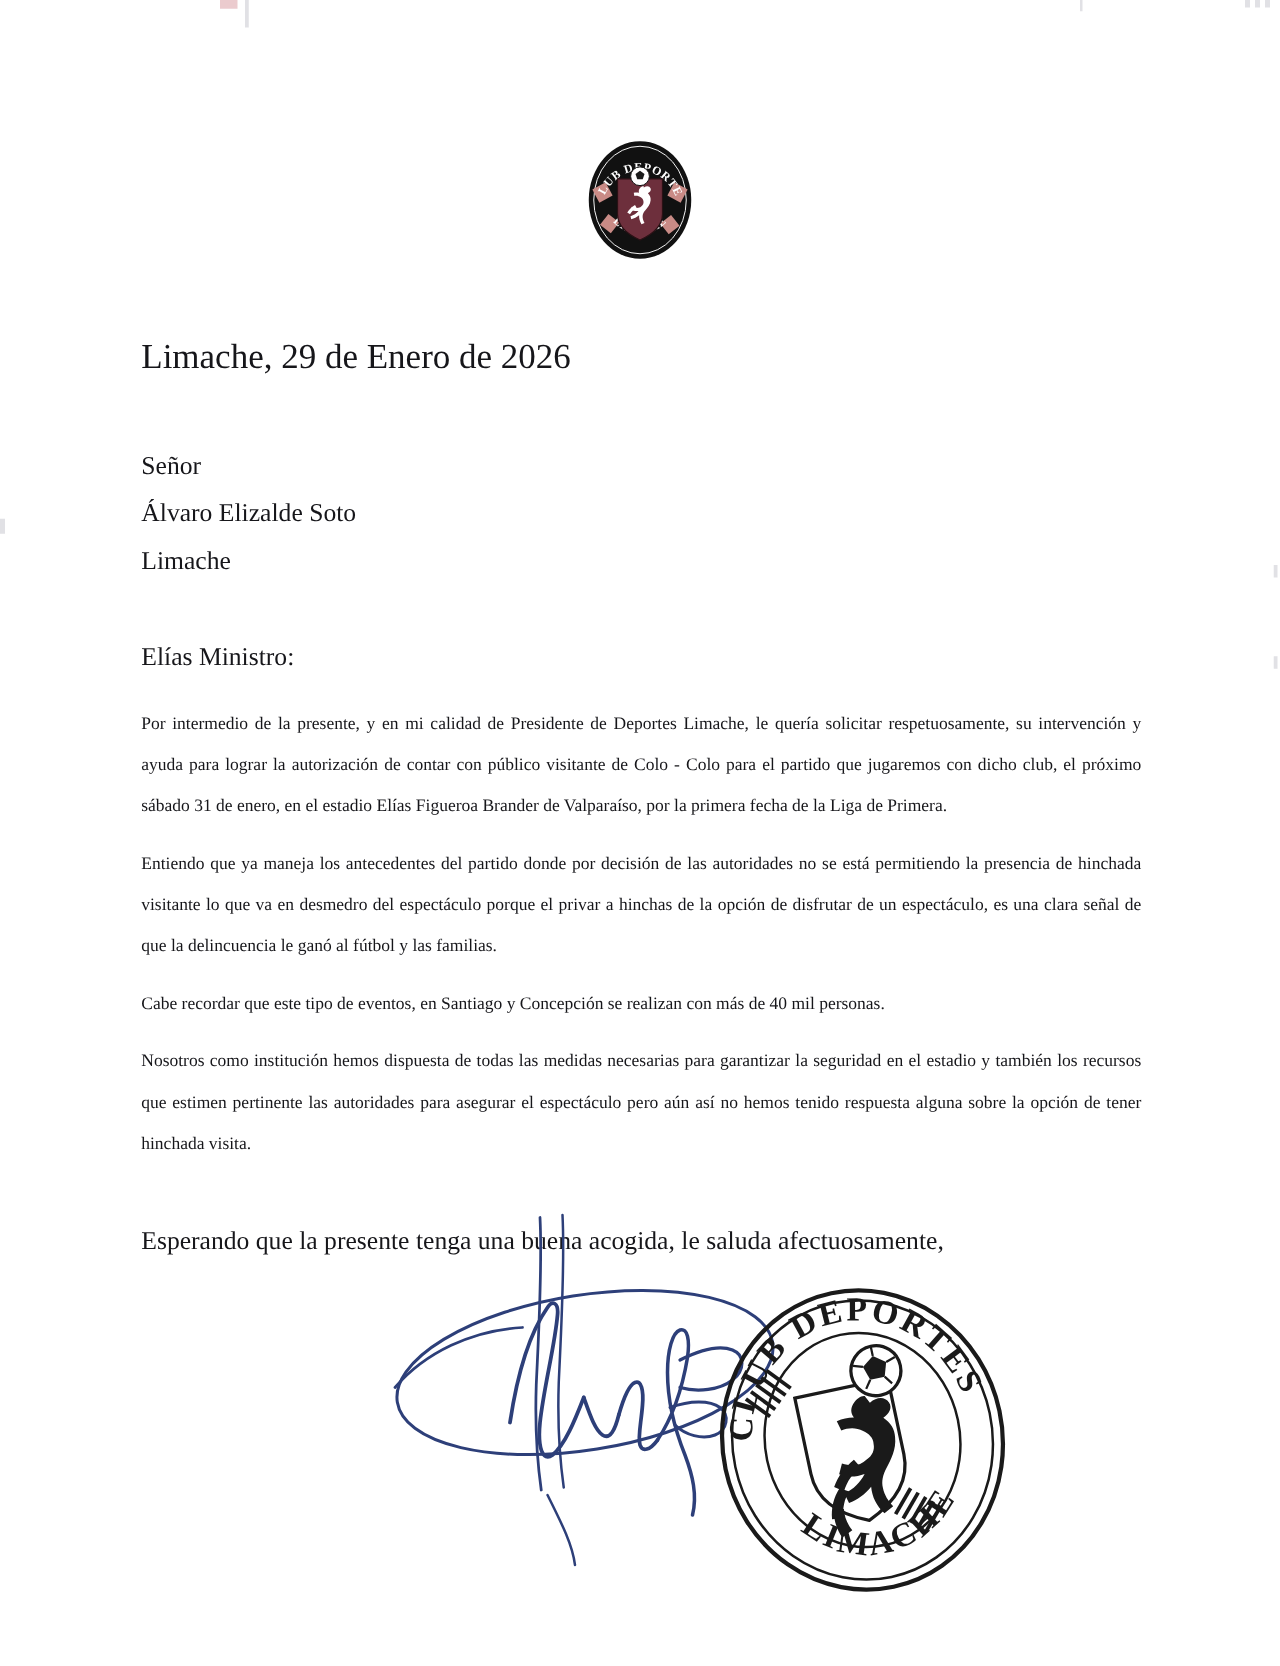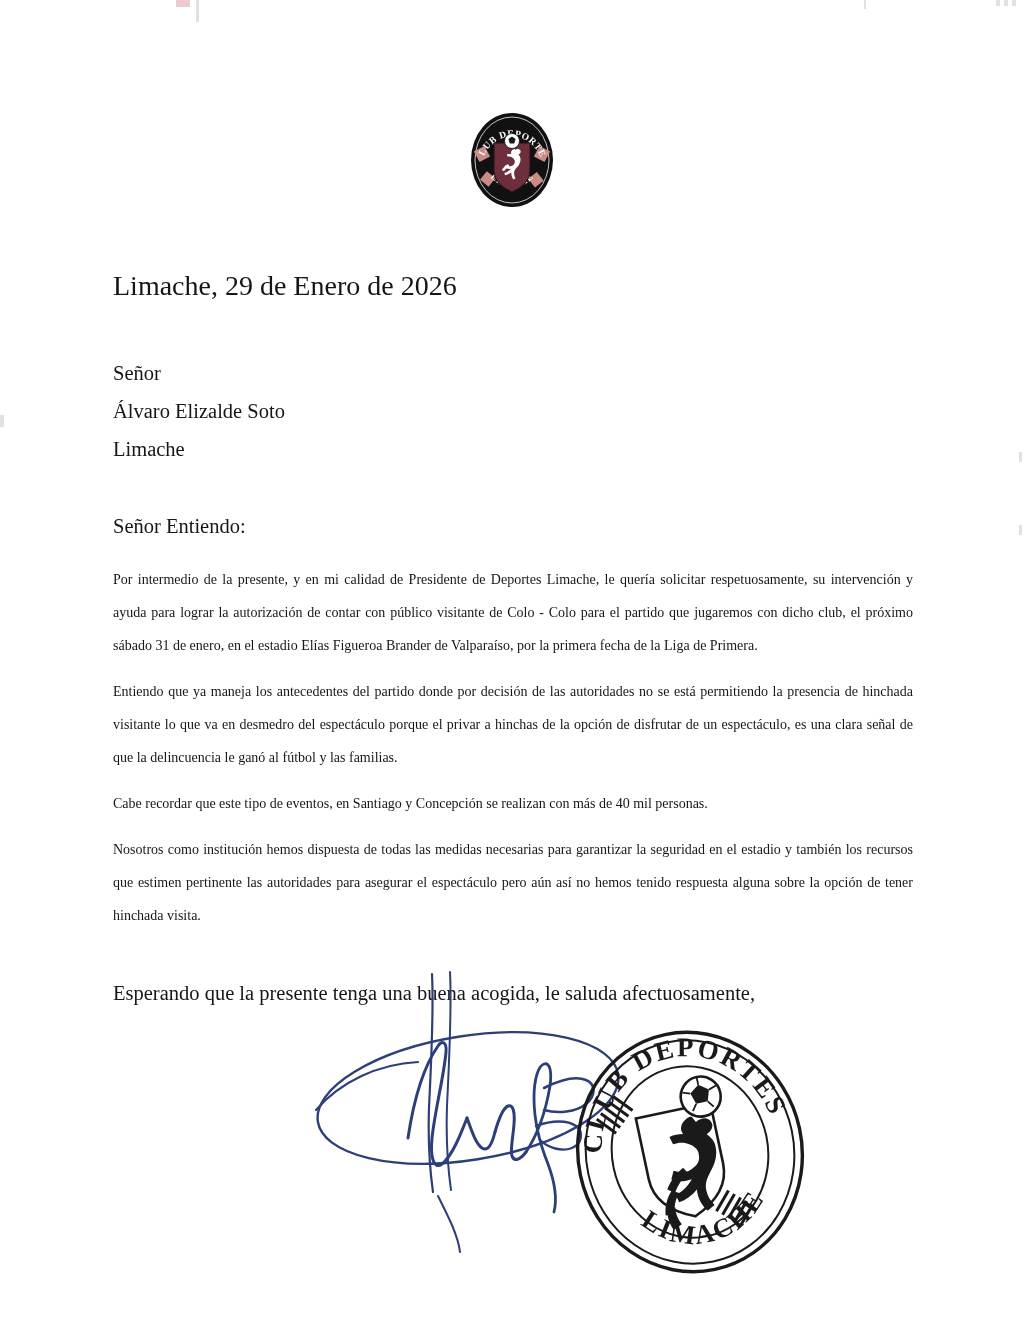--- a/index.html
+++ b/index.html
@@ -176,21 +176,21 @@
   <div class="doc-body">
 
     <div class="line-date">Limache, 29 de Enero de 2026</div>
 
     <div class="addressee">
       <div>Señor</div>
       <div>Álvaro Elizalde Soto</div>
       <div>Limache</div>
     </div>
 
-    <div class="salutation">Señor Entiendo:</div>
+    <div class="salutation">Elías Ministro:</div>
 
     <p class="para">Por intermedio de la presente, y en mi calidad de Presidente de Deportes Limache, le quería solicitar respetuosamente, su intervención y ayuda para lograr la autorización de contar con público visitante de Colo - Colo para el partido que jugaremos con dicho club, el próximo sábado 31 de enero, en el estadio Elías Figueroa Brander de Valparaíso, por la primera fecha de la Liga de Primera.</p>
     <p class="para">Entiendo que ya maneja los antecedentes del partido donde por decisión de las autoridades no se está permitiendo la presencia de hinchada visitante lo que va en desmedro del espectáculo porque el privar a hinchas de la opción de disfrutar de un espectáculo, es una clara señal de que la delincuencia le ganó al fútbol y las familias.</p>
     <p class="para">Cabe recordar que este tipo de eventos, en Santiago y Concepción se realizan con más de 40 mil personas.</p>
     <p class="para">Nosotros como institución hemos dispuesta de todas las medidas necesarias para garantizar la seguridad en el estadio y también los recursos que estimen pertinente las autoridades para asegurar el espectáculo pero aún así no hemos tenido respuesta alguna sobre la opción de tener hinchada visita.</p>
   </div>
 
   <div class="closing">Esperando que la presente tenga una buena acogida, le saluda afectuosamente,</div>
 
   <svg class="signature-ink" viewBox="0 0 330 290" aria-hidden="true">

